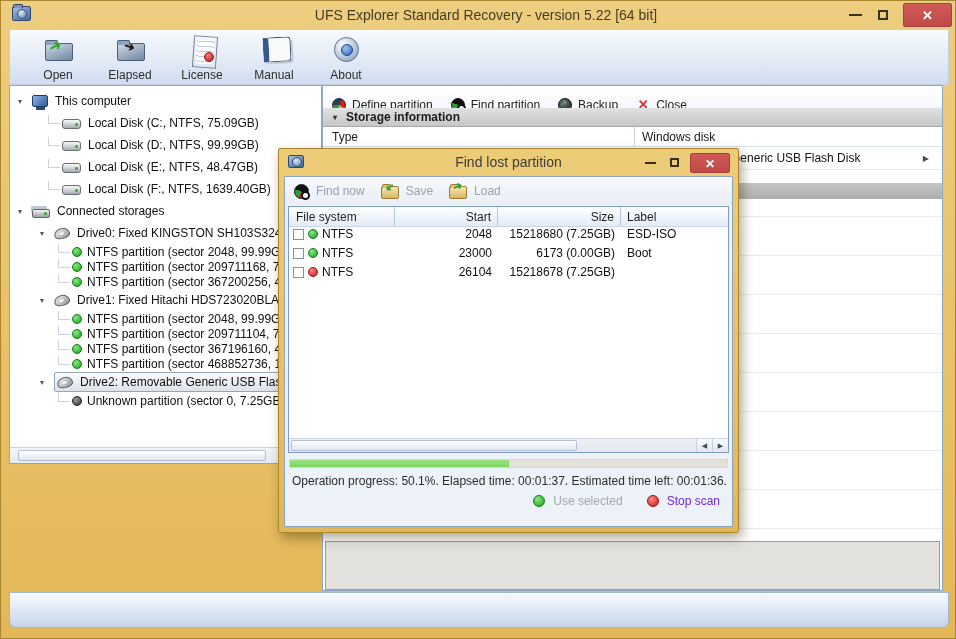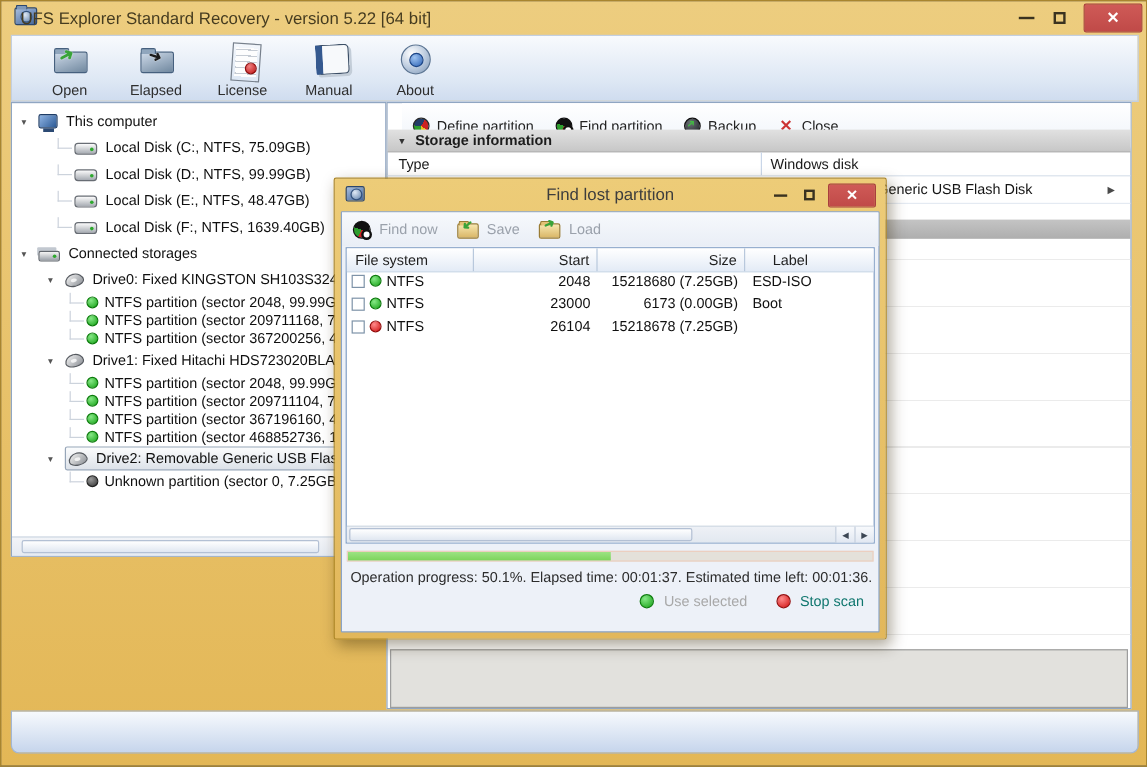--- a/index.html
+++ b/index.html
@@ -4,21 +4,21 @@
 <style>
   * { box-sizing: border-box; margin:0; padding:0; }
   body { background:#555; font-family:"Liberation Sans", sans-serif; }
   .app{ position:relative; width:956px; height:639px; margin:0 auto;
         background:linear-gradient(#edcd7f,#e3b756); border:1px solid #a8852f;
         overflow:hidden; cursor:default; -webkit-user-select:none; user-select:none;}
 
   
   .titlebar{position:absolute;left:0;top:0;right:0;height:28px;}
   .title-text{position:absolute;left:16px;right:0;top:0;height:28px;line-height:28px;
-      font-size:14px;color:#463c20;}
+      text-align:center;font-size:14px;color:#463c20;}
   .app-icon{position:absolute;left:11px;top:5px;width:19px;height:15px;
       background:linear-gradient(150deg,#a9bfdf,#44679c);border:1px solid #2b466e;border-radius:2px;}
   .app-icon::before{content:'';position:absolute;top:-3px;left:0;width:8px;height:3px;
       background:#7e97b8;border:1px solid #2b466e;border-bottom:none;border-radius:2px 2px 0 0;}
   .app-icon::after{content:'';position:absolute;left:4px;top:2px;width:8px;height:8px;border-radius:50%;
       background:radial-gradient(circle at 35% 30%,#dfe9f5,#5d7faa);border:1px solid #33527c;}
   .win-controls{position:absolute;right:0;top:0;height:28px;display:flex;align-items:center;}
   .wc{display:flex;align-items:center;justify-content:center;}
   .glyph-min{width:13px;height:2px;background:#3a3220;}
   .glyph-max{width:10px;height:10px;border:2px solid #3a3220;background:transparent;}
@@ -99,21 +99,21 @@
   .harrows{position:absolute;right:2px;top:1px;bottom:1px;display:flex;}
   .harrow{width:16px;display:flex;align-items:center;justify-content:center;
       background:linear-gradient(#f7f9fc,#e2e8f2);border-left:1px solid #c6d0de;color:#3c4654;font-size:7px;}
   .harrow.left::before{content:'\25C0';}
   .harrow.right::before{content:'\25B6';}
 
   
   .right-panel{position:absolute;left:321px;top:84px;width:621px;height:506px;background:#fff;
       border:1px solid #90a6c2;}
   .panel-toolbar{position:absolute;left:0;right:0;top:0;height:38px;display:flex;align-items:center;
-      gap:18px;padding-left:9px;background:linear-gradient(#ffffff,#eef3fa);border-bottom:1px solid #ccd7e6;margin-left:12px;}
+      gap:18px;padding-left:9px;background:linear-gradient(#ffffff,#eef3fa);border-bottom:1px solid #ccd7e6;}
   .pt-btn{display:flex;align-items:center;gap:6px;font-size:12px;color:#222;}
   .pie{width:14px;height:14px;border-radius:50%;position:relative;border:1px solid #2a2a2a;
       background:conic-gradient(from 30deg,#cc2222 0 95deg,#e8c020 95deg 150deg,#2e9e2e 150deg 245deg,#243d68 245deg 360deg);}
   .pie-search{width:14px;height:14px;border-radius:50%;position:relative;border:1px solid #111;
       background:conic-gradient(from 0deg,#111 0 120deg,#cc2222 120deg 210deg,#2e9e2e 210deg 290deg,#111 290deg 360deg);}
   .pie-search::after{content:'';position:absolute;right:-2px;bottom:-2px;width:5px;height:5px;border-radius:50%;
       background:#fff;border:2px solid #101010;}
   .backup-disk{width:14px;height:14px;border-radius:50%;position:relative;border:1px solid #101010;
       background:radial-gradient(circle at 35% 30%,#6a6f76,#1e2126);}
   .backup-disk::after{content:'\279C';position:absolute;left:1px;top:-1px;color:#43b843;font-size:9px;transform:rotate(-40deg);}
@@ -173,21 +173,21 @@
   .folder-mini.load::after{content:'\279C';position:absolute;left:3px;top:-7px;color:#39a339;font-weight:bold;
       font-size:11px;transform:rotate(-25deg);}
   .dlg-tb-btn .pie-search{width:15px;height:15px;}
 
   .listbox{position:absolute;left:3px;right:3px;top:29px;height:247px;background:#fff;border:1px solid #7e9cc4;}
   .thead{display:flex;height:20px;background:linear-gradient(#ffffff,#e3ebf6);border-bottom:1px solid #c9d6e6;
       font-size:12px;color:#1f1f1f;}
   .hc{padding-top:3px;}
   .hc.c-fs{padding-left:7px;}
   .hc.c-start,.hc.c-size{text-align:right;padding-right:6px;}
-  .hc.c-label{padding-left:6px;margin-left:17px;}
+  .hc.c-label{padding-left:6px;}
   .hc.b{border-right:1px solid #b8c8dc;}
   .c-fs{width:106px;}
   .c-start{width:103px;}
   .c-size{width:123px;}
   .c-label{flex:1;}
   .tbody{position:absolute;left:0;right:0;top:20px;bottom:14px;overflow:hidden;}
   .prow{height:19px;display:flex;align-items:flex-start;font-size:12px;color:#101010;}
   .prow .c-fs{display:flex;align-items:center;gap:4px;padding-left:4px;}
   .prow .c-start,.prow .c-size{text-align:right;padding-right:6px;}
   .prow .c-label{padding-left:6px;}
@@ -195,21 +195,21 @@
   .dlg-hscroll{position:absolute;left:0;right:0;bottom:0;height:14px;background:linear-gradient(#eef1f6,#e2e8f0);
       border-top:1px solid #cdd6e2;}
   .dlg-hscroll .hthumb{left:2px;width:286px;top:1px;bottom:1px;}
   .dlg-hscroll .harrows{right:0;top:0;bottom:0;}
   .dlg-hscroll .harrow{width:16px;}
 
   .progress{position:absolute;left:4px;right:4px;top:282px;height:9px;background:#e4e1da;border:1px solid #eccfc0;}
   .progress .fill{height:100%;background:linear-gradient(#9ce383,#7cd45c);}
   .dlg-status{position:absolute;left:7px;top:297px;font-size:12px;color:#2c2c2c;white-space:nowrap;}
   .dlg-actions{position:absolute;right:12px;top:317px;display:flex;align-items:center;gap:24px;}
-  .act-btn{display:flex;align-items:center;gap:8px;font-size:12px;color:#0f766e;}
+  .act-btn{display:flex;align-items:center;gap:8px;font-size:12px;color:#6d28d9;}
   .act-btn .dot{width:12px;height:12px;}
   .act-btn.disabled{color:#a8a8a8;}
 </style>
 </head>
 <body>
 
 <div class="app">
 
   <div class="titlebar">
     <div class="app-icon"></div>

